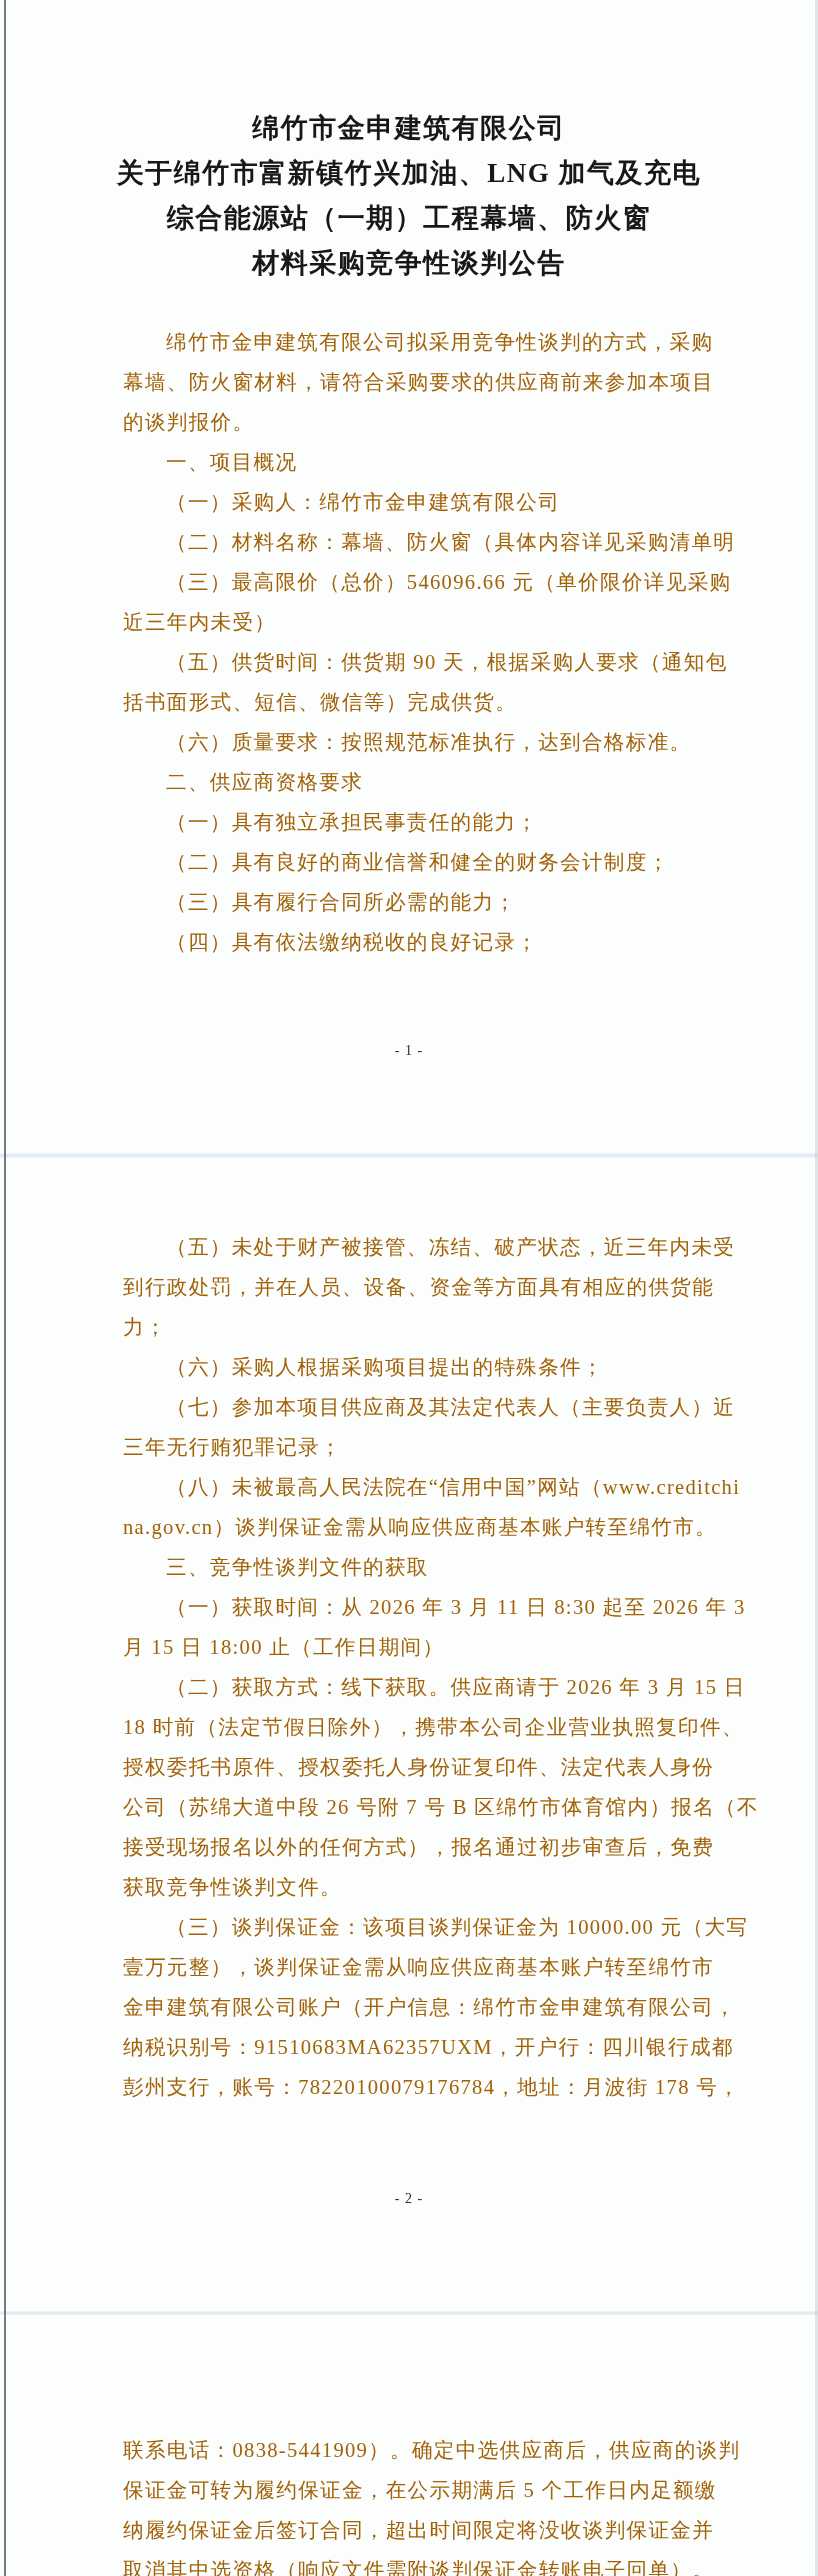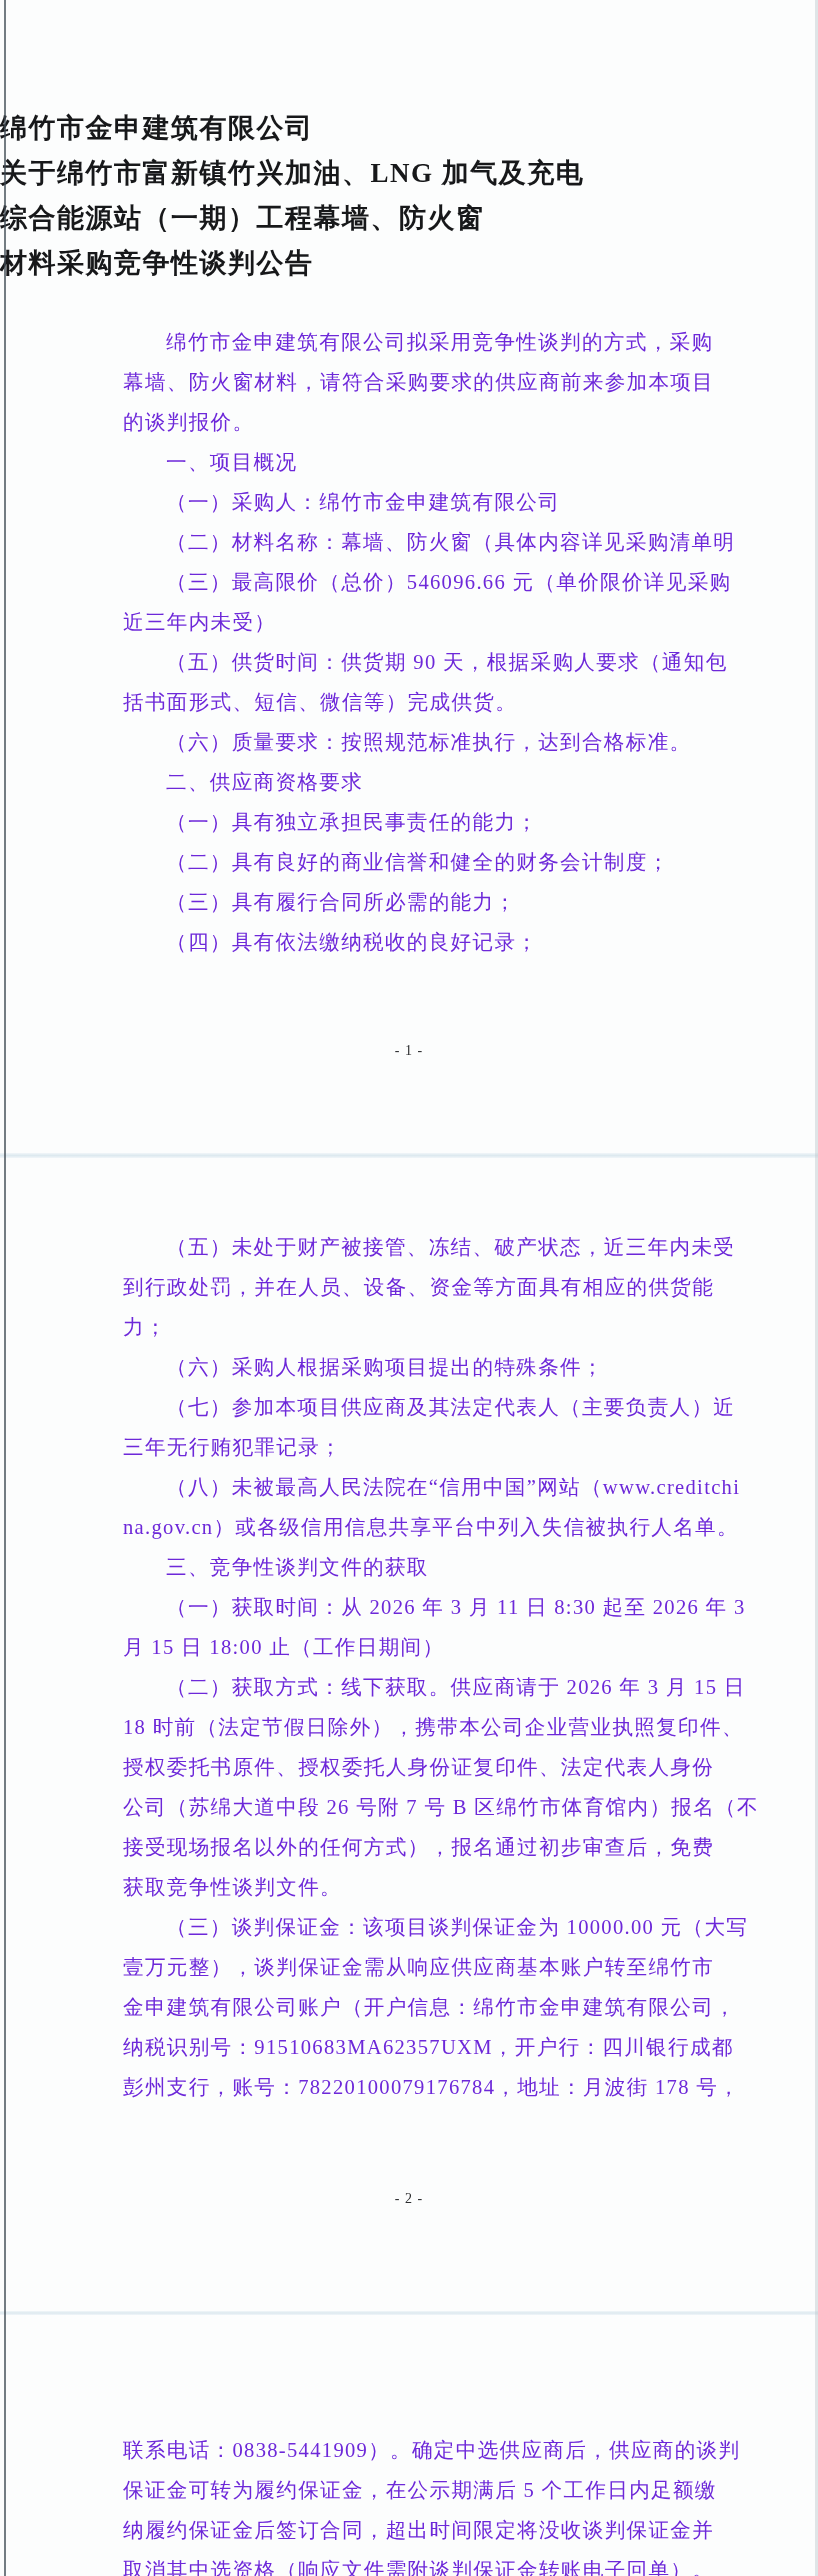--- a/index.html
+++ b/index.html
@@ -31,34 +31,34 @@
     overflow: hidden;
   }
   .sep {
     height: 4.6px;
     background: linear-gradient(#f1f6f9, #dde9ef 50%, #f1f6f9);
   }
   
   .title-block { padding-top: 106px; }
   .title-line {
     height: 45px; line-height: 45px;
-    text-align: left;
+    text-align: center;
     font-size: 27px; font-weight: bold;
     letter-spacing: 1.5px;
     color: #17181a;
     white-space: nowrap;
   }
   
   .body-lines { }
   .line {
     height: 40px; line-height: 40px;
     padding-left: 123px;
     font-size: 20.6px;
     letter-spacing: 1.3px;
-    color: #6d28d9;
+    color: #a16207;
     white-space: nowrap;
   }
   .line.first { padding-left: 166px; }
   .body-1 { margin-top: 36px; }
   .body-2 { padding-top: 69px; }
   .body-3 { padding-top: 115px; }
   
   .pagenum {
     position: absolute; left: 0; width: 100%;
     height: 15.5px; line-height: 15.5px;
@@ -109,21 +109,21 @@
   <section class="page">
     <div class="body-lines body-2">
 
     <div class="line first">（五）未处于财产被接管、冻结、破产状态，近三年内未受</div>
         <div class="line">到行政处罚，并在人员、设备、资金等方面具有相应的供货能</div>
         <div class="line">力；</div>
         <div class="line first">（六）采购人根据采购项目提出的特殊条件；</div>
         <div class="line first">（七）参加本项目供应商及其法定代表人（主要负责人）近</div>
         <div class="line">三年无行贿犯罪记录；</div>
         <div class="line first">（八）未被最高人民法院在“信用中国”网站（www.creditchi</div>
-        <div class="line">na.gov.cn）或各级信用信息共享平台中列入失信被执行人名单。</div>
+        <div class="line">na.gov.cn）谈判保证金需从响应供应商基本账户转至绵竹市。</div>
         <div class="line first">三、竞争性谈判文件的获取</div>
         <div class="line first">（一）获取时间：从 2026 年 3 月 11 日 8:30 起至 2026 年 3</div>
         <div class="line">月 15 日 18:00 止（工作日期间）</div>
         <div class="line first">（二）获取方式：线下获取。供应商请于 2026 年 3 月 15 日</div>
         <div class="line">18 时前（法定节假日除外），携带本公司企业营业执照复印件、</div>
         <div class="line">授权委托书原件、授权委托人身份证复印件、法定代表人身份</div>
         <div class="line">公司（苏绵大道中段 26 号附 7 号 B 区绵竹市体育馆内）报名（不</div>
         <div class="line">接受现场报名以外的任何方式），报名通过初步审查后，免费</div>
         <div class="line">获取竞争性谈判文件。</div>
         <div class="line first">（三）谈判保证金：该项目谈判保证金为 10000.00 元（大写</div>

